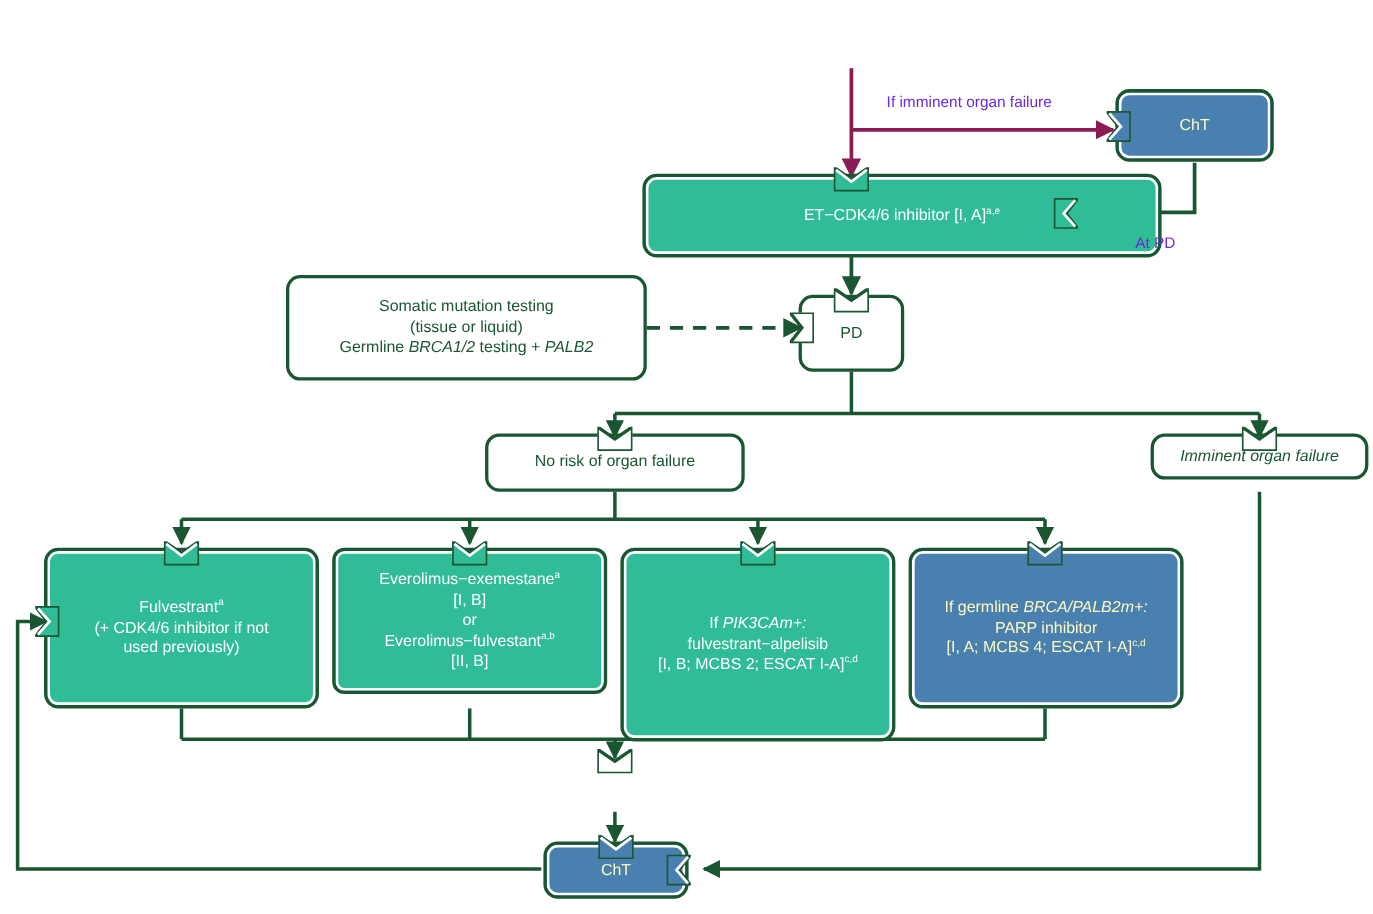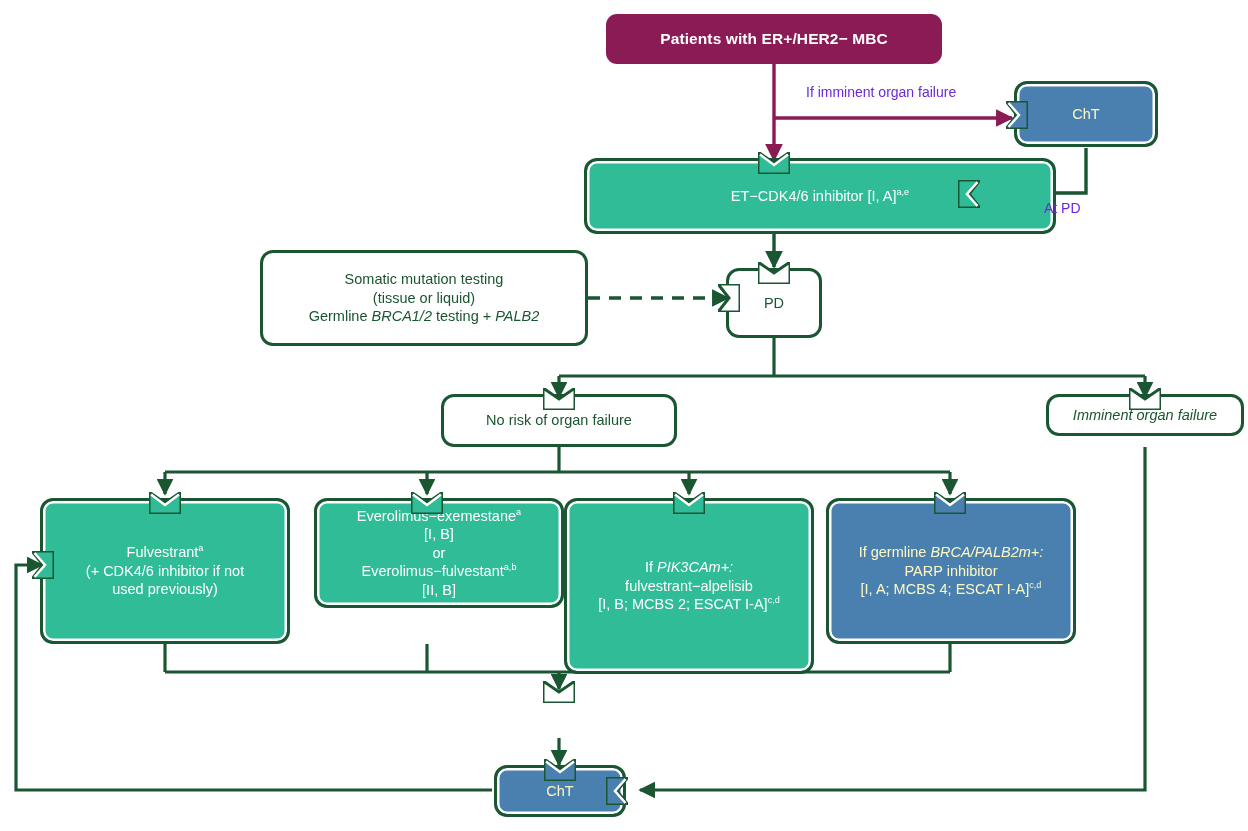--- a/index.html
+++ b/index.html
@@ -136,23 +136,20 @@
     <path d="M 165 672 L 950 672" stroke="#1a5631" stroke-width="3.2" fill="none"></path>
     <path d="M 559 672 L 559 689" stroke="#1a5631" stroke-width="3.2" fill="none" marker-end="url(#arrowGreen)"></path>
 
     <path d="M 559 738 L 559 765" stroke="#1a5631" stroke-width="3.2" fill="none" marker-end="url(#arrowGreen)"></path>
 
     <path d="M 1145 447 L 1145 790 L 640 790" stroke="#1a5631" stroke-width="3.2" fill="none" marker-end="url(#arrowGreen)"></path>
 
     <path d="M 492 790 L 16 790 L 16 565 L 42 565" stroke="#1a5631" stroke-width="3.2" fill="none" marker-end="url(#arrowGreen)"></path>
   </svg>
 
-  <div class="node n-maroon" style="left:606px; top:14px; width:336px; height:50px;">
-    <div class="inner">Patients with ER+/HER2− MBC</div>
-  </div>
 
   <div class="node n-blue" style="left:1014px; top:81px; width:144px; height:66px;">
     <div class="inner">ChT</div>
   </div>
 
   <svg class="notch" style="left:1006px; top:101px;" width="22" height="28" viewBox="0 0 22 28">
     <path d="M 0 0 L 11 14 L 0 28 L 22 28 L 22 0 Z" fill="#4a80b0" stroke="#1a5631" stroke-width="3"></path>
     <path d="M 2.5 2 L 13 14 L 2.5 26" fill="none" stroke="#ffffff" stroke-width="2.5"></path>
   </svg>
 
@@ -215,21 +212,21 @@
   </div>
   <svg class="notch" style="left:149px; top:492px;" width="32" height="22" viewBox="0 0 32 22">
     <path d="M 0 0 L 16 11 L 32 0 L 32 22 L 0 22 Z" fill="#2fbc96" stroke="#1a5631" stroke-width="3"></path>
     <path d="M 2 2.5 L 16 13 L 30 2.5" fill="none" stroke="#ffffff" stroke-width="2.5"></path>
   </svg>
   <svg class="notch" style="left:32px; top:551px;" width="22" height="28" viewBox="0 0 22 28">
     <path d="M 0 0 L 11 14 L 0 28 L 22 28 L 22 0 Z" fill="#2fbc96" stroke="#1a5631" stroke-width="3"></path>
     <path d="M 2.5 2 L 13 14 L 2.5 26" fill="none" stroke="#ffffff" stroke-width="2.5"></path>
   </svg>
 
-  <div class="node n-teal" style="left:314px; top:498px; width:250px; height:110px;">
+  <div class="node n-teal" style="left:302px; top:498px; width:250px; height:133px;border-radius:11px;">
     <div class="inner">
       <div><span>Everolimus−exemestane</span><span class="sup">a</span></div>
       <div>[I, B]</div>
       <div>or</div>
       <div><span>Everolimus−fulvestant</span><span class="sup">a,b</span></div>
       <div>[II, B]</div>
     </div>
   </div>
   <svg class="notch" style="left:411px; top:492px;" width="32" height="22" viewBox="0 0 32 22">
     <path d="M 0 0 L 16 11 L 32 0 L 32 22 L 0 22 Z" fill="#2fbc96" stroke="#1a5631" stroke-width="3"></path>
@@ -270,15 +267,15 @@
   <svg class="notch" style="left:544px; top:759px;" width="32" height="22" viewBox="0 0 32 22">
     <path d="M 0 0 L 16 11 L 32 0 L 32 22 L 0 22 Z" fill="#4a80b0" stroke="#1a5631" stroke-width="3"></path>
     <path d="M 2 2.5 L 16 13 L 30 2.5" fill="none" stroke="#ffffff" stroke-width="2.5"></path>
   </svg>
   <svg class="notch" style="left:606px; top:777px;" width="22" height="28" viewBox="0 0 22 28">
     <path d="M 22 0 L 11 14 L 22 28 L 0 28 L 0 0 Z" fill="#4a80b0" stroke="#1a5631" stroke-width="3"></path>
     <path d="M 19.5 2 L 9 14 L 19.5 26" fill="none" stroke="#ffffff" stroke-width="2.5"></path>
   </svg>
 
   <div class="elabel" style="left:806px; top:84px;">If imminent organ failure</div>
-  <div class="elabel" style="left:1032px; top:200px;margin-left:12px;">At PD</div>
+  <div class="elabel" style="left:1032px; top:212px;">At PD</div>
 
 </div>
 
 </body></html>

